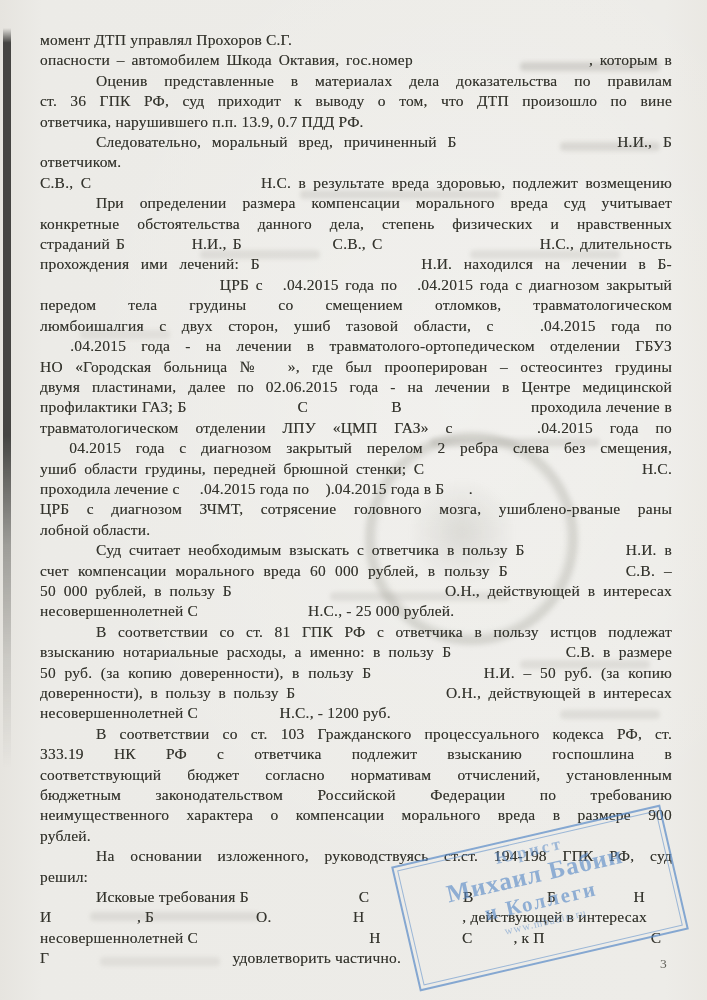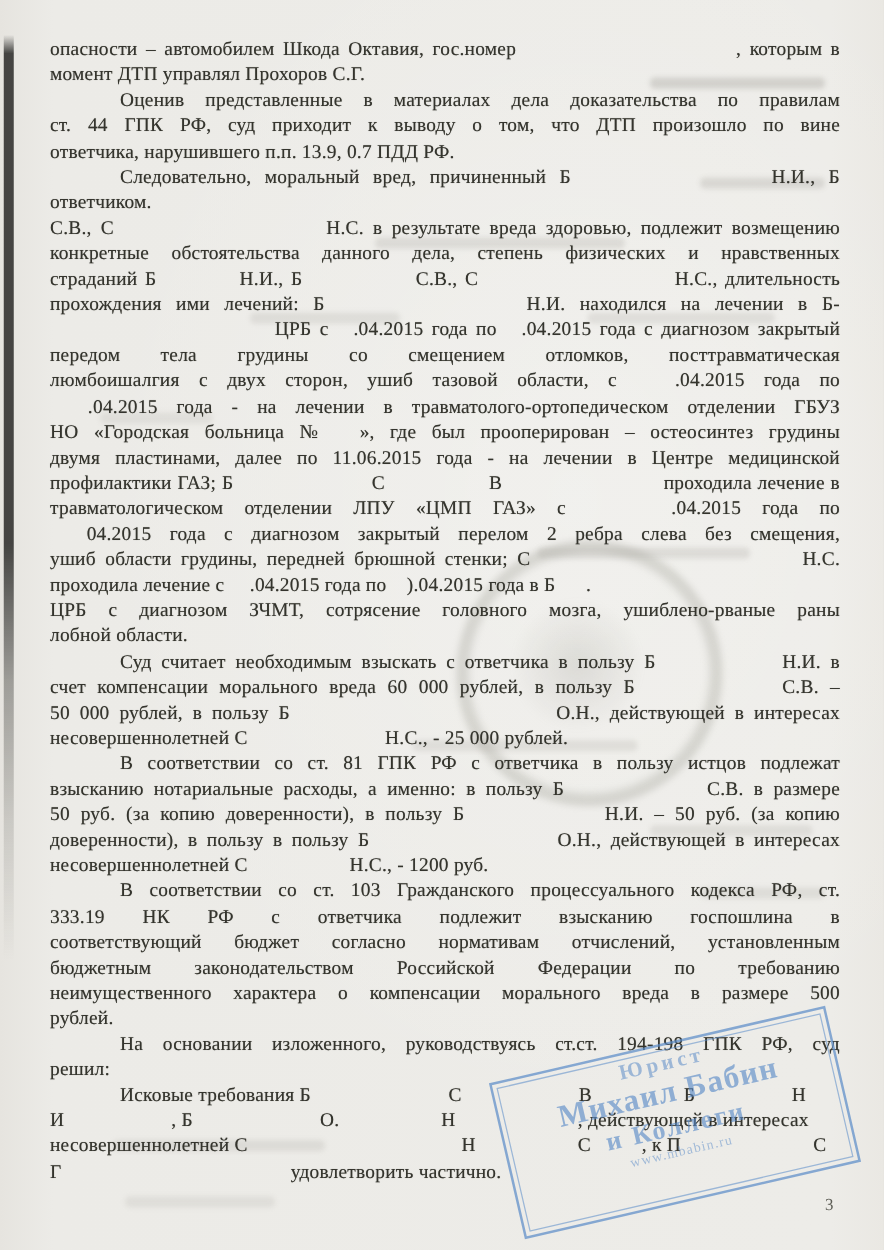--- a/index.html
+++ b/index.html
@@ -109,58 +109,59 @@
   <div class="smudge" style="left:470px; top:250px; width:150px; opacity:.6;"></div>
   <div class="smudge" style="left:80px;  top:330px; width:90px;  opacity:.5;"></div>
   <div class="smudge" style="left:430px; top:438px; width:170px; opacity:.7;"></div>
   <div class="smudge" style="left:330px; top:592px; width:180px; opacity:.6;"></div>
   <div class="smudge" style="left:520px; top:660px; width:130px; opacity:.6;"></div>
   <div class="smudge" style="left:560px; top:710px; width:100px; opacity:.6;"></div>
   <div class="smudge" style="left:90px;  top:912px; width:170px; opacity:.6;"></div>
   <div class="smudge" style="left:100px; top:957px; width:120px; opacity:.5;"></div>
 
   <div class="text-block">
+      <div class="line l">момент ДТП управлял Прохоров С.Г.</div>
       <div class="line j">опасности – автомобилем Шкода Октавия, гос.номер&nbsp;&nbsp;&nbsp;&nbsp;&nbsp;&nbsp;&nbsp;&nbsp;&nbsp;&nbsp;&nbsp;&nbsp;&nbsp;&nbsp;&nbsp;&nbsp;&nbsp;&nbsp;&nbsp;&nbsp;&nbsp;&nbsp;&nbsp;&nbsp;&nbsp;&nbsp;, которым в</div>
-      <div class="line l">момент ДТП управлял Прохоров С.Г.</div>
       <div class="line j ind">Оценив представленные в материалах дела доказательства по правилам</div>
-      <div class="line j">ст. 44 ГПК РФ, суд приходит к выводу о том, что ДТП произошло по вине</div>
+      <div class="line j">ст. 36 ГПК РФ, суд приходит к выводу о том, что ДТП произошло по вине</div>
       <div class="line l">ответчика, нарушившего п.п. 13.9, 0.7 ПДД РФ.</div>
       <div class="line j ind">Следовательно, моральный вред, причиненный Б&nbsp;&nbsp;&nbsp;&nbsp;&nbsp;&nbsp;&nbsp;&nbsp;&nbsp;&nbsp;&nbsp;&nbsp;&nbsp;&nbsp;&nbsp;Н.И., Б</div>
       <div class="line l">ответчиком.</div>
       <div class="line j">С.В., С&nbsp;&nbsp;&nbsp;&nbsp;&nbsp;&nbsp;&nbsp;&nbsp;&nbsp;&nbsp;&nbsp;&nbsp;&nbsp;&nbsp;&nbsp;&nbsp;&nbsp;&nbsp;&nbsp;&nbsp;&nbsp;&nbsp;&nbsp;Н.С. в результате вреда здоровью, подлежит возмещению</div>
+      <div class="line j ind">При определении размера компенсации морального вреда суд учитывает</div>
       <div class="line j">конкретные обстоятельства данного дела, степень физических и нравственных</div>
       <div class="line j">страданий Б&nbsp;&nbsp;&nbsp;&nbsp;&nbsp;&nbsp;&nbsp;&nbsp;&nbsp;&nbsp;&nbsp;Н.И., Б&nbsp;&nbsp;&nbsp;&nbsp;&nbsp;&nbsp;&nbsp;&nbsp;&nbsp;&nbsp;&nbsp;&nbsp;&nbsp;&nbsp;&nbsp;С.В., С&nbsp;&nbsp;&nbsp;&nbsp;&nbsp;&nbsp;&nbsp;&nbsp;&nbsp;&nbsp;&nbsp;&nbsp;&nbsp;&nbsp;&nbsp;&nbsp;&nbsp;&nbsp;&nbsp;&nbsp;&nbsp;&nbsp;&nbsp;&nbsp;&nbsp;&nbsp;Н.С., длительность</div>
       <div class="line j">прохождения ими лечений: Б&nbsp;&nbsp;&nbsp;&nbsp;&nbsp;&nbsp;&nbsp;&nbsp;&nbsp;&nbsp;&nbsp;&nbsp;&nbsp;&nbsp;Н.И. находился на лечении в Б-</div>
       <div class="line j">&nbsp;&nbsp;&nbsp;&nbsp;&nbsp;&nbsp;&nbsp;&nbsp;&nbsp;&nbsp;&nbsp;&nbsp;&nbsp;&nbsp;&nbsp;&nbsp;&nbsp;&nbsp;&nbsp;&nbsp;&nbsp;&nbsp;&nbsp;&nbsp;&nbsp;&nbsp;&nbsp;ЦРБ с&nbsp;&nbsp;&nbsp;.04.2015 года по&nbsp;&nbsp;&nbsp;.04.2015 года с диагнозом закрытый</div>
-      <div class="line j">передом тела грудины со смещением отломков, посттравматическая</div>
+      <div class="line j">передом тела грудины со смещением отломков, травматологическом</div>
       <div class="line j">люмбоишалгия с двух сторон, ушиб тазовой области, с&nbsp;&nbsp;&nbsp;.04.2015 года по</div>
       <div class="line j">&nbsp;&nbsp;.04.2015 года - на лечении в травматолого-ортопедическом отделении ГБУЗ</div>
       <div class="line j">НО «Городская больница №&nbsp;&nbsp;», где был прооперирован – остеосинтез грудины</div>
-      <div class="line j">двумя пластинами, далее по 11.06.2015 года - на лечении в Центре медицинской</div>
+      <div class="line j">двумя пластинами, далее по 02.06.2015 года - на лечении в Центре медицинской</div>
       <div class="line j">профилактики ГАЗ; Б&nbsp;&nbsp;&nbsp;&nbsp;&nbsp;&nbsp;&nbsp;&nbsp;&nbsp;&nbsp;&nbsp;&nbsp;&nbsp;&nbsp;&nbsp;&nbsp;&nbsp;&nbsp;&nbsp;&nbsp;&nbsp;&nbsp;&nbsp;&nbsp;С&nbsp;&nbsp;&nbsp;&nbsp;&nbsp;&nbsp;&nbsp;&nbsp;&nbsp;&nbsp;&nbsp;&nbsp;&nbsp;&nbsp;&nbsp;&nbsp;&nbsp;&nbsp;В&nbsp;&nbsp;&nbsp;&nbsp;&nbsp;&nbsp;&nbsp;&nbsp;&nbsp;&nbsp;&nbsp;&nbsp;&nbsp;&nbsp;&nbsp;&nbsp;&nbsp;&nbsp;&nbsp;&nbsp;&nbsp;&nbsp;&nbsp;&nbsp;&nbsp;&nbsp;&nbsp;&nbsp;проходила лечение в</div>
       <div class="line j">травматологическом отделении ЛПУ «ЦМП ГАЗ» с&nbsp;&nbsp;&nbsp;&nbsp;&nbsp;.04.2015 года по</div>
       <div class="line j">&nbsp;&nbsp;04.2015 года с диагнозом закрытый перелом 2 ребра слева без смещения,</div>
       <div class="line j">ушиб области грудины, передней брюшной стенки; С&nbsp;&nbsp;&nbsp;&nbsp;&nbsp;&nbsp;&nbsp;&nbsp;&nbsp;&nbsp;&nbsp;&nbsp;&nbsp;&nbsp;&nbsp;&nbsp;&nbsp;&nbsp;&nbsp;&nbsp;&nbsp;&nbsp;&nbsp;&nbsp;&nbsp;&nbsp;&nbsp;&nbsp;&nbsp;Н.С.</div>
       <div class="line l">проходила лечение с&nbsp;&nbsp;&nbsp;&nbsp;&nbsp;.04.2015 года по&nbsp;&nbsp;&nbsp;&nbsp;).04.2015 года в Б&nbsp;&nbsp;&nbsp;&nbsp;&nbsp;&nbsp;.</div>
       <div class="line j">ЦРБ с диагнозом ЗЧМТ, сотрясение головного мозга, ушиблено-рваные раны</div>
       <div class="line l">лобной области.</div>
       <div class="line j ind">Суд считает необходимым взыскать с ответчика в пользу Б&nbsp;&nbsp;&nbsp;&nbsp;&nbsp;&nbsp;&nbsp;&nbsp;&nbsp;&nbsp;&nbsp;&nbsp;&nbsp;Н.И. в</div>
       <div class="line j">счет компенсации морального вреда 60 000 рублей, в пользу Б&nbsp;&nbsp;&nbsp;&nbsp;&nbsp;&nbsp;&nbsp;&nbsp;&nbsp;&nbsp;&nbsp;&nbsp;&nbsp;С.В. –</div>
       <div class="line j">50 000 рублей, в пользу Б&nbsp;&nbsp;&nbsp;&nbsp;&nbsp;&nbsp;&nbsp;&nbsp;&nbsp;&nbsp;&nbsp;&nbsp;&nbsp;&nbsp;&nbsp;&nbsp;&nbsp;&nbsp;&nbsp;&nbsp;&nbsp;&nbsp;&nbsp;&nbsp;&nbsp;&nbsp;&nbsp;О.Н., действующей в интересах</div>
       <div class="line l">несовершеннолетней С&nbsp;&nbsp;&nbsp;&nbsp;&nbsp;&nbsp;&nbsp;&nbsp;&nbsp;&nbsp;&nbsp;&nbsp;&nbsp;&nbsp;&nbsp;&nbsp;&nbsp;&nbsp;&nbsp;&nbsp;&nbsp;&nbsp;&nbsp;&nbsp;&nbsp;&nbsp;&nbsp;Н.С., - 25 000 рублей.</div>
       <div class="line j ind">В соответствии со ст. 81 ГПК РФ с ответчика в пользу истцов подлежат</div>
       <div class="line j">взысканию нотариальные расходы, а именно: в пользу Б&nbsp;&nbsp;&nbsp;&nbsp;&nbsp;&nbsp;&nbsp;&nbsp;&nbsp;&nbsp;&nbsp;&nbsp;&nbsp;&nbsp;С.В. в размере</div>
       <div class="line j">50 руб. (за копию доверенности), в пользу Б&nbsp;&nbsp;&nbsp;&nbsp;&nbsp;&nbsp;&nbsp;&nbsp;&nbsp;&nbsp;&nbsp;&nbsp;&nbsp;Н.И. – 50 руб. (за копию</div>
       <div class="line j">доверенности), в пользу в пользу Б&nbsp;&nbsp;&nbsp;&nbsp;&nbsp;&nbsp;&nbsp;&nbsp;&nbsp;&nbsp;&nbsp;&nbsp;&nbsp;&nbsp;&nbsp;&nbsp;&nbsp;&nbsp;&nbsp;&nbsp;О.Н., действующей в интересах</div>
       <div class="line l">несовершеннолетней С&nbsp;&nbsp;&nbsp;&nbsp;&nbsp;&nbsp;&nbsp;&nbsp;&nbsp;&nbsp;&nbsp;&nbsp;&nbsp;&nbsp;&nbsp;&nbsp;&nbsp;&nbsp;&nbsp;&nbsp;Н.С., - 1200 руб.</div>
       <div class="line j ind">В соответствии со ст. 103 Гражданского процессуального кодекса РФ, ст.</div>
       <div class="line j">333.19 НК РФ с ответчика подлежит взысканию госпошлина в</div>
       <div class="line j">соответствующий бюджет согласно нормативам отчислений, установленным</div>
       <div class="line j">бюджетным законодательством Российской Федерации по требованию</div>
-      <div class="line j">неимущественного характера о компенсации морального вреда в размере 500</div>
+      <div class="line j">неимущественного характера о компенсации морального вреда в размере 900</div>
       <div class="line l">рублей.</div>
       <div class="line j ind">На основании изложенного, руководствуясь ст.ст. 194-198 ГПК РФ, суд</div>
       <div class="line c">решил:</div>
       <div class="line l ind">Исковые требования Б&nbsp;&nbsp;&nbsp;&nbsp;&nbsp;&nbsp;&nbsp;&nbsp;&nbsp;&nbsp;&nbsp;&nbsp;&nbsp;&nbsp;&nbsp;&nbsp;&nbsp;&nbsp;&nbsp;&nbsp;&nbsp;&nbsp;&nbsp;&nbsp;&nbsp;&nbsp;&nbsp;С&nbsp;&nbsp;&nbsp;&nbsp;&nbsp;&nbsp;&nbsp;&nbsp;&nbsp;&nbsp;&nbsp;&nbsp;&nbsp;&nbsp;&nbsp;&nbsp;&nbsp;&nbsp;&nbsp;&nbsp;&nbsp;&nbsp;&nbsp;В&nbsp;&nbsp;&nbsp;&nbsp;&nbsp;&nbsp;&nbsp;&nbsp;&nbsp;&nbsp;&nbsp;&nbsp;&nbsp;&nbsp;&nbsp;&nbsp;&nbsp;&nbsp;Б&nbsp;&nbsp;&nbsp;&nbsp;&nbsp;&nbsp;&nbsp;&nbsp;&nbsp;&nbsp;&nbsp;&nbsp;&nbsp;&nbsp;&nbsp;&nbsp;&nbsp;&nbsp;&nbsp;Н</div>
       <div class="line l">И&nbsp;&nbsp;&nbsp;&nbsp;&nbsp;&nbsp;&nbsp;&nbsp;&nbsp;&nbsp;&nbsp;&nbsp;&nbsp;&nbsp;&nbsp;&nbsp;&nbsp;&nbsp;&nbsp;&nbsp;&nbsp;, Б&nbsp;&nbsp;&nbsp;&nbsp;&nbsp;&nbsp;&nbsp;&nbsp;&nbsp;&nbsp;&nbsp;&nbsp;&nbsp;&nbsp;&nbsp;&nbsp;&nbsp;&nbsp;&nbsp;&nbsp;&nbsp;&nbsp;&nbsp;&nbsp;&nbsp;О.&nbsp;&nbsp;&nbsp;&nbsp;&nbsp;&nbsp;&nbsp;&nbsp;&nbsp;&nbsp;&nbsp;&nbsp;&nbsp;&nbsp;&nbsp;&nbsp;&nbsp;&nbsp;&nbsp;&nbsp;Н&nbsp;&nbsp;&nbsp;&nbsp;&nbsp;&nbsp;&nbsp;&nbsp;&nbsp;&nbsp;&nbsp;&nbsp;&nbsp;&nbsp;&nbsp;&nbsp;&nbsp;&nbsp;&nbsp;&nbsp;&nbsp;&nbsp;&nbsp;&nbsp;, действующей в интересах</div>
       <div class="line l">несовершеннолетней С&nbsp;&nbsp;&nbsp;&nbsp;&nbsp;&nbsp;&nbsp;&nbsp;&nbsp;&nbsp;&nbsp;&nbsp;&nbsp;&nbsp;&nbsp;&nbsp;&nbsp;&nbsp;&nbsp;&nbsp;&nbsp;&nbsp;&nbsp;&nbsp;&nbsp;&nbsp;&nbsp;&nbsp;&nbsp;&nbsp;&nbsp;&nbsp;&nbsp;&nbsp;&nbsp;&nbsp;&nbsp;&nbsp;&nbsp;&nbsp;&nbsp;&nbsp;Н&nbsp;&nbsp;&nbsp;&nbsp;&nbsp;&nbsp;&nbsp;&nbsp;&nbsp;&nbsp;&nbsp;&nbsp;&nbsp;&nbsp;&nbsp;&nbsp;&nbsp;&nbsp;&nbsp;&nbsp;С&nbsp;&nbsp;&nbsp;&nbsp;&nbsp;&nbsp;&nbsp;&nbsp;&nbsp;&nbsp;, к П&nbsp;&nbsp;&nbsp;&nbsp;&nbsp;&nbsp;&nbsp;&nbsp;&nbsp;&nbsp;&nbsp;&nbsp;&nbsp;&nbsp;&nbsp;&nbsp;&nbsp;&nbsp;&nbsp;&nbsp;&nbsp;&nbsp;&nbsp;&nbsp;&nbsp;&nbsp;С</div>
       <div class="line l">Г&nbsp;&nbsp;&nbsp;&nbsp;&nbsp;&nbsp;&nbsp;&nbsp;&nbsp;&nbsp;&nbsp;&nbsp;&nbsp;&nbsp;&nbsp;&nbsp;&nbsp;&nbsp;&nbsp;&nbsp;&nbsp;&nbsp;&nbsp;&nbsp;&nbsp;&nbsp;&nbsp;&nbsp;&nbsp;&nbsp;&nbsp;&nbsp;&nbsp;&nbsp;&nbsp;&nbsp;&nbsp;&nbsp;&nbsp;&nbsp;&nbsp;&nbsp;&nbsp;&nbsp;&nbsp;удовлетворить частично.</div>
     </div>
 
   <div class="stamp">

